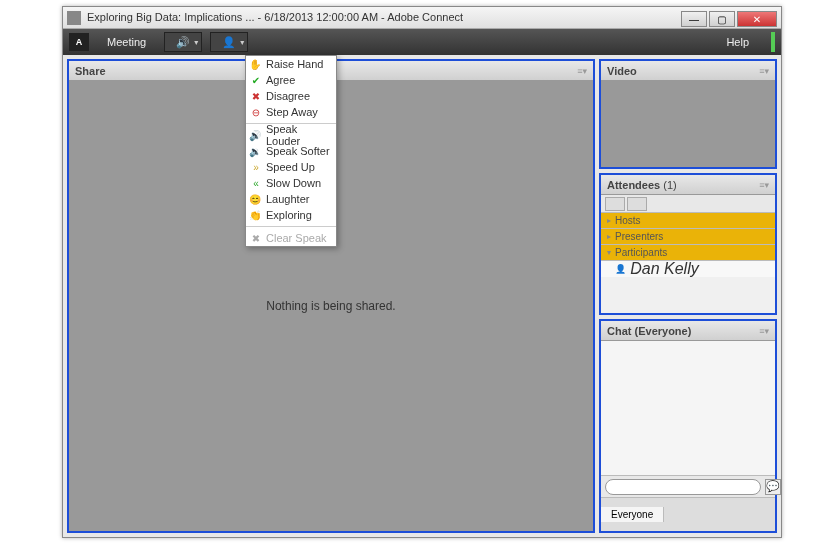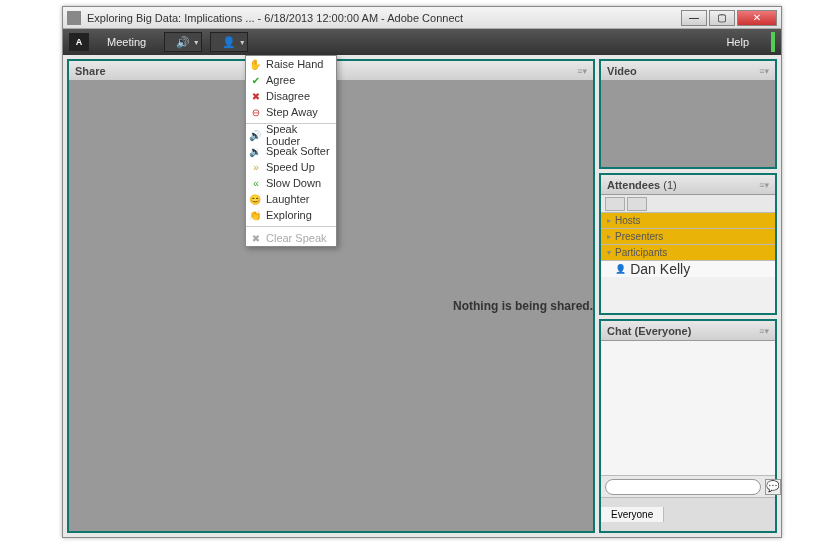--- a/index.html
+++ b/index.html
@@ -1,48 +1,48 @@
 <!DOCTYPE html>
 <html><head>
 <meta charset="utf-8">
 <style>
 *{box-sizing:border-box;margin:0;padding:0;font-family:Arial,sans-serif;font-size:11px}
 body{background:#fff;width:840px;height:560px;overflow:hidden}
 .window{position:absolute;left:62px;top:6px;width:720px;height:532px;border:1px solid #888;background:#e8e8e8;box-shadow:0 0 4px rgba(0,0,0,.3)}
-.titlebar{height:22px;background:linear-gradient(#f5f5f5,#e0e0e0);display:flex;align-items:center;padding:4px 4px;border-bottom:1px solid #aaa}
+.titlebar{height:22px;background:linear-gradient(#f5f5f5,#e0e0e0);display:flex;align-items:flex-start;padding:4px 4px;border-bottom:1px solid #aaa}
 .title-icon{width:14px;height:14px;background:#888;margin-right:6px}
 .title-text{flex:1;color:#333;font-size:11px}
 .win-btns{display:flex;gap:2px}
 .win-btn{width:26px;height:16px;border:1px solid #888;background:linear-gradient(#f0f0f0,#d0d0d0);display:flex;align-items:center;justify-content:center;font-size:10px}
 .win-btn.close{background:linear-gradient(#e77,#c33);color:#fff;width:40px}
 .menubar{height:26px;background:linear-gradient(#555,#333);display:flex;align-items:center;padding:0 6px;gap:8px}
 .adobe-box{width:20px;height:18px;background:#222;color:#fff;display:flex;align-items:center;justify-content:center;font-weight:bold;font-size:9px}
 .menu-item{color:#eee;padding:4px 10px;cursor:pointer}
 .menu-item.help{margin-left:auto}
 .tool-btn{width:28px;height:20px;background:#444;border:1px solid #222;display:flex;align-items:center;justify-content:center;color:#5c5}
 .tool-btn.dd{width:38px;position:relative}
 .tool-btn.dd::after{content:"▾";position:absolute;right:3px;color:#ccc;font-size:8px}
 .status-sep{width:4px;height:20px;background:#5c5;margin-left:4px}
 .content{position:absolute;top:48px;left:0;right:0;bottom:0;padding:4px;display:flex;gap:4px}
 .left-col{flex:1;display:flex;flex-direction:column}
 .right-col{width:178px;display:flex;flex-direction:column;gap:4px}
-.pod{border:2px solid #0f766e;background:#a8a8a8;display:flex;flex-direction:column}
+.pod{border:2px solid #1d4ed8;background:#a8a8a8;display:flex;flex-direction:column}
 .pod-hdr{height:20px;background:linear-gradient(#e8e8e8,#d0d0d0);display:flex;align-items:center;padding:0 6px;border-bottom:1px solid #999}
 .pod-title{font-weight:bold;color:#444;flex:1}
 .pod-hdr-r{color:#999;font-size:9px}
 .pod-body{flex:1;background:#999;position:relative}
-.share-msg{position:absolute;top:218px;left:0;right:0;text-align:right;color:#333;font-weight:bold;font-size:12px}
+.share-msg{position:absolute;top:218px;left:0;right:0;text-align:center;color:#333;font-weight:normal;font-size:12px}
 .video-pod{height:110px}
 .att-pod{height:142px}
 .att-tools{height:18px;background:#e8e8e8;display:flex;align-items:center;padding:0 4px;gap:2px;border-bottom:1px solid #bbb}
 .att-tool{width:20px;height:14px;background:#ddd;border:1px solid #aaa}
 .att-sec{height:16px;background:#eab308;border-bottom:1px solid #bbb;display:flex;align-items:center;padding:0 6px;color:#555;font-size:10px}
 .att-sec::before{content:"▸";margin-right:4px;color:#888;font-size:8px}
 .att-sec.open::before{content:"▾"}
-.att-row{height:16px;display:flex;align-items:center;padding:0 14px;background:#f8f8f8;color:#333;font-size:14px}
+.att-row{height:16px;display:flex;align-items:center;padding:0 14px;background:#f8f8f8;color:#333;font-style:italic;font-size:16px}
 .att-row::before{content:"👤";font-size:9px;margin-right:4px;font-style:normal}
 .att-blank{flex:1;background:#f0f0f0}
 .chat-pod{flex:1}
 .chat-body{flex:1;background:#f5f5f5}
 .chat-input-row{height:22px;background:#e8e8e8;display:flex;align-items:center;padding:0 4px;gap:4px;border-top:1px solid #bbb}
 .chat-input{flex:1;height:16px;border:1px solid #999;background:#fff;border-radius:8px;padding:0 6px}
 .chat-send{width:20px;height:16px;border:1px solid #999;background:#eee;display:flex;align-items:center;justify-content:center}
 .chat-tabs{height:34px;background:#ddd;display:flex;align-items:center;border-top:1px solid #bbb}
 .chat-tab{padding:2px 10px;background:#f5f5f5;border-right:1px solid #bbb;font-size:10px}
 .dropdown{position:absolute;left:182px;top:48px;width:92px;background:#fff;border:1px solid #888;box-shadow:2px 2px 6px rgba(0,0,0,.3);z-index:10}

